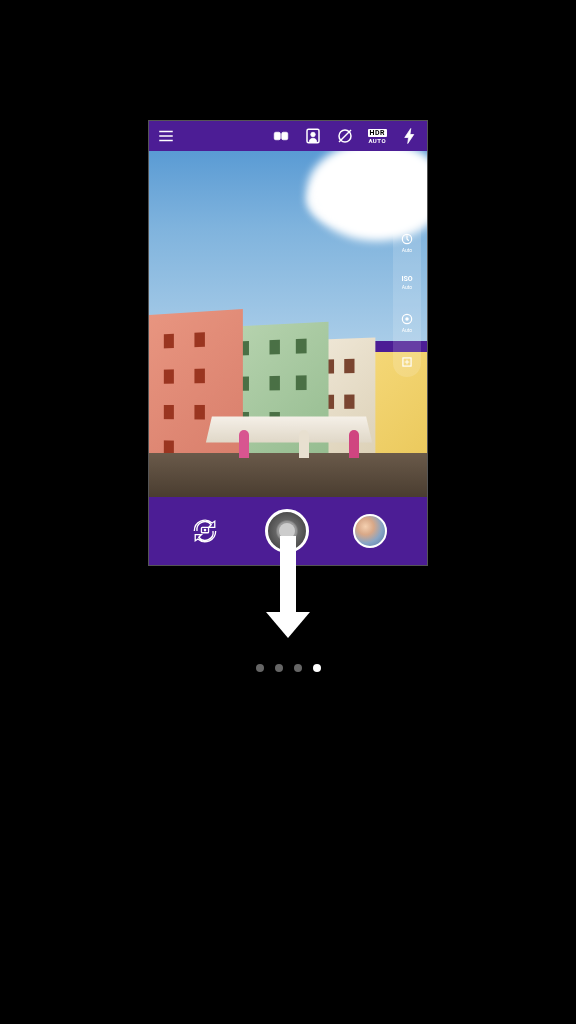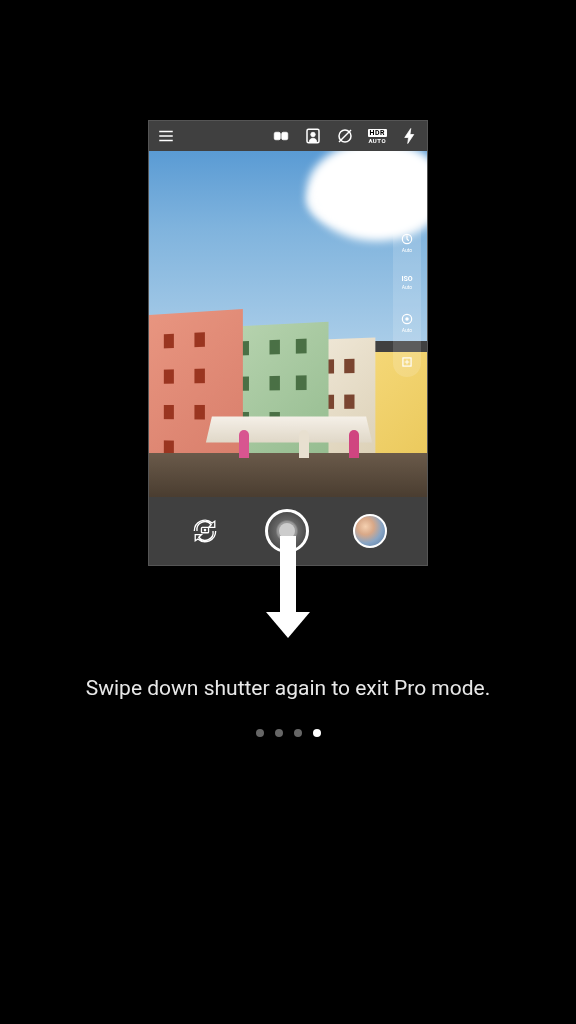--- a/index.html
+++ b/index.html
@@ -20,21 +20,21 @@
       display: flex;
       flex-direction: column;
       align-items: center;
       padding-top: 120px;
     }
     .camera-mock {
       width: 280px;
       height: 446px;
       border: 1px solid #555;
       position: relative;
-      background: #404040;
+      background: #4c1d95;
       display: flex;
       flex-direction: column;
     }
     .camera-top-bar {
       height: 30px;
       display: flex;
       align-items: center;
       justify-content: space-between;
       padding: 0 8px;
     }
@@ -403,21 +403,20 @@
       <div class="shutter"></div>
       <div class="gallery-thumb"></div>
     </div>
   </div>
 
   <div class="swipe-arrow">
     <div class="arrow-stem"></div>
     <div class="arrow-head"></div>
   </div>
 
-  <div class="hint-text">Swipe down shutter again to exit Pro mode.</div>
 
   <div class="dots">
     <div class="dot"></div>
     <div class="dot"></div>
     <div class="dot"></div>
     <div class="dot active"></div>
   </div>
 
 
 </div>

